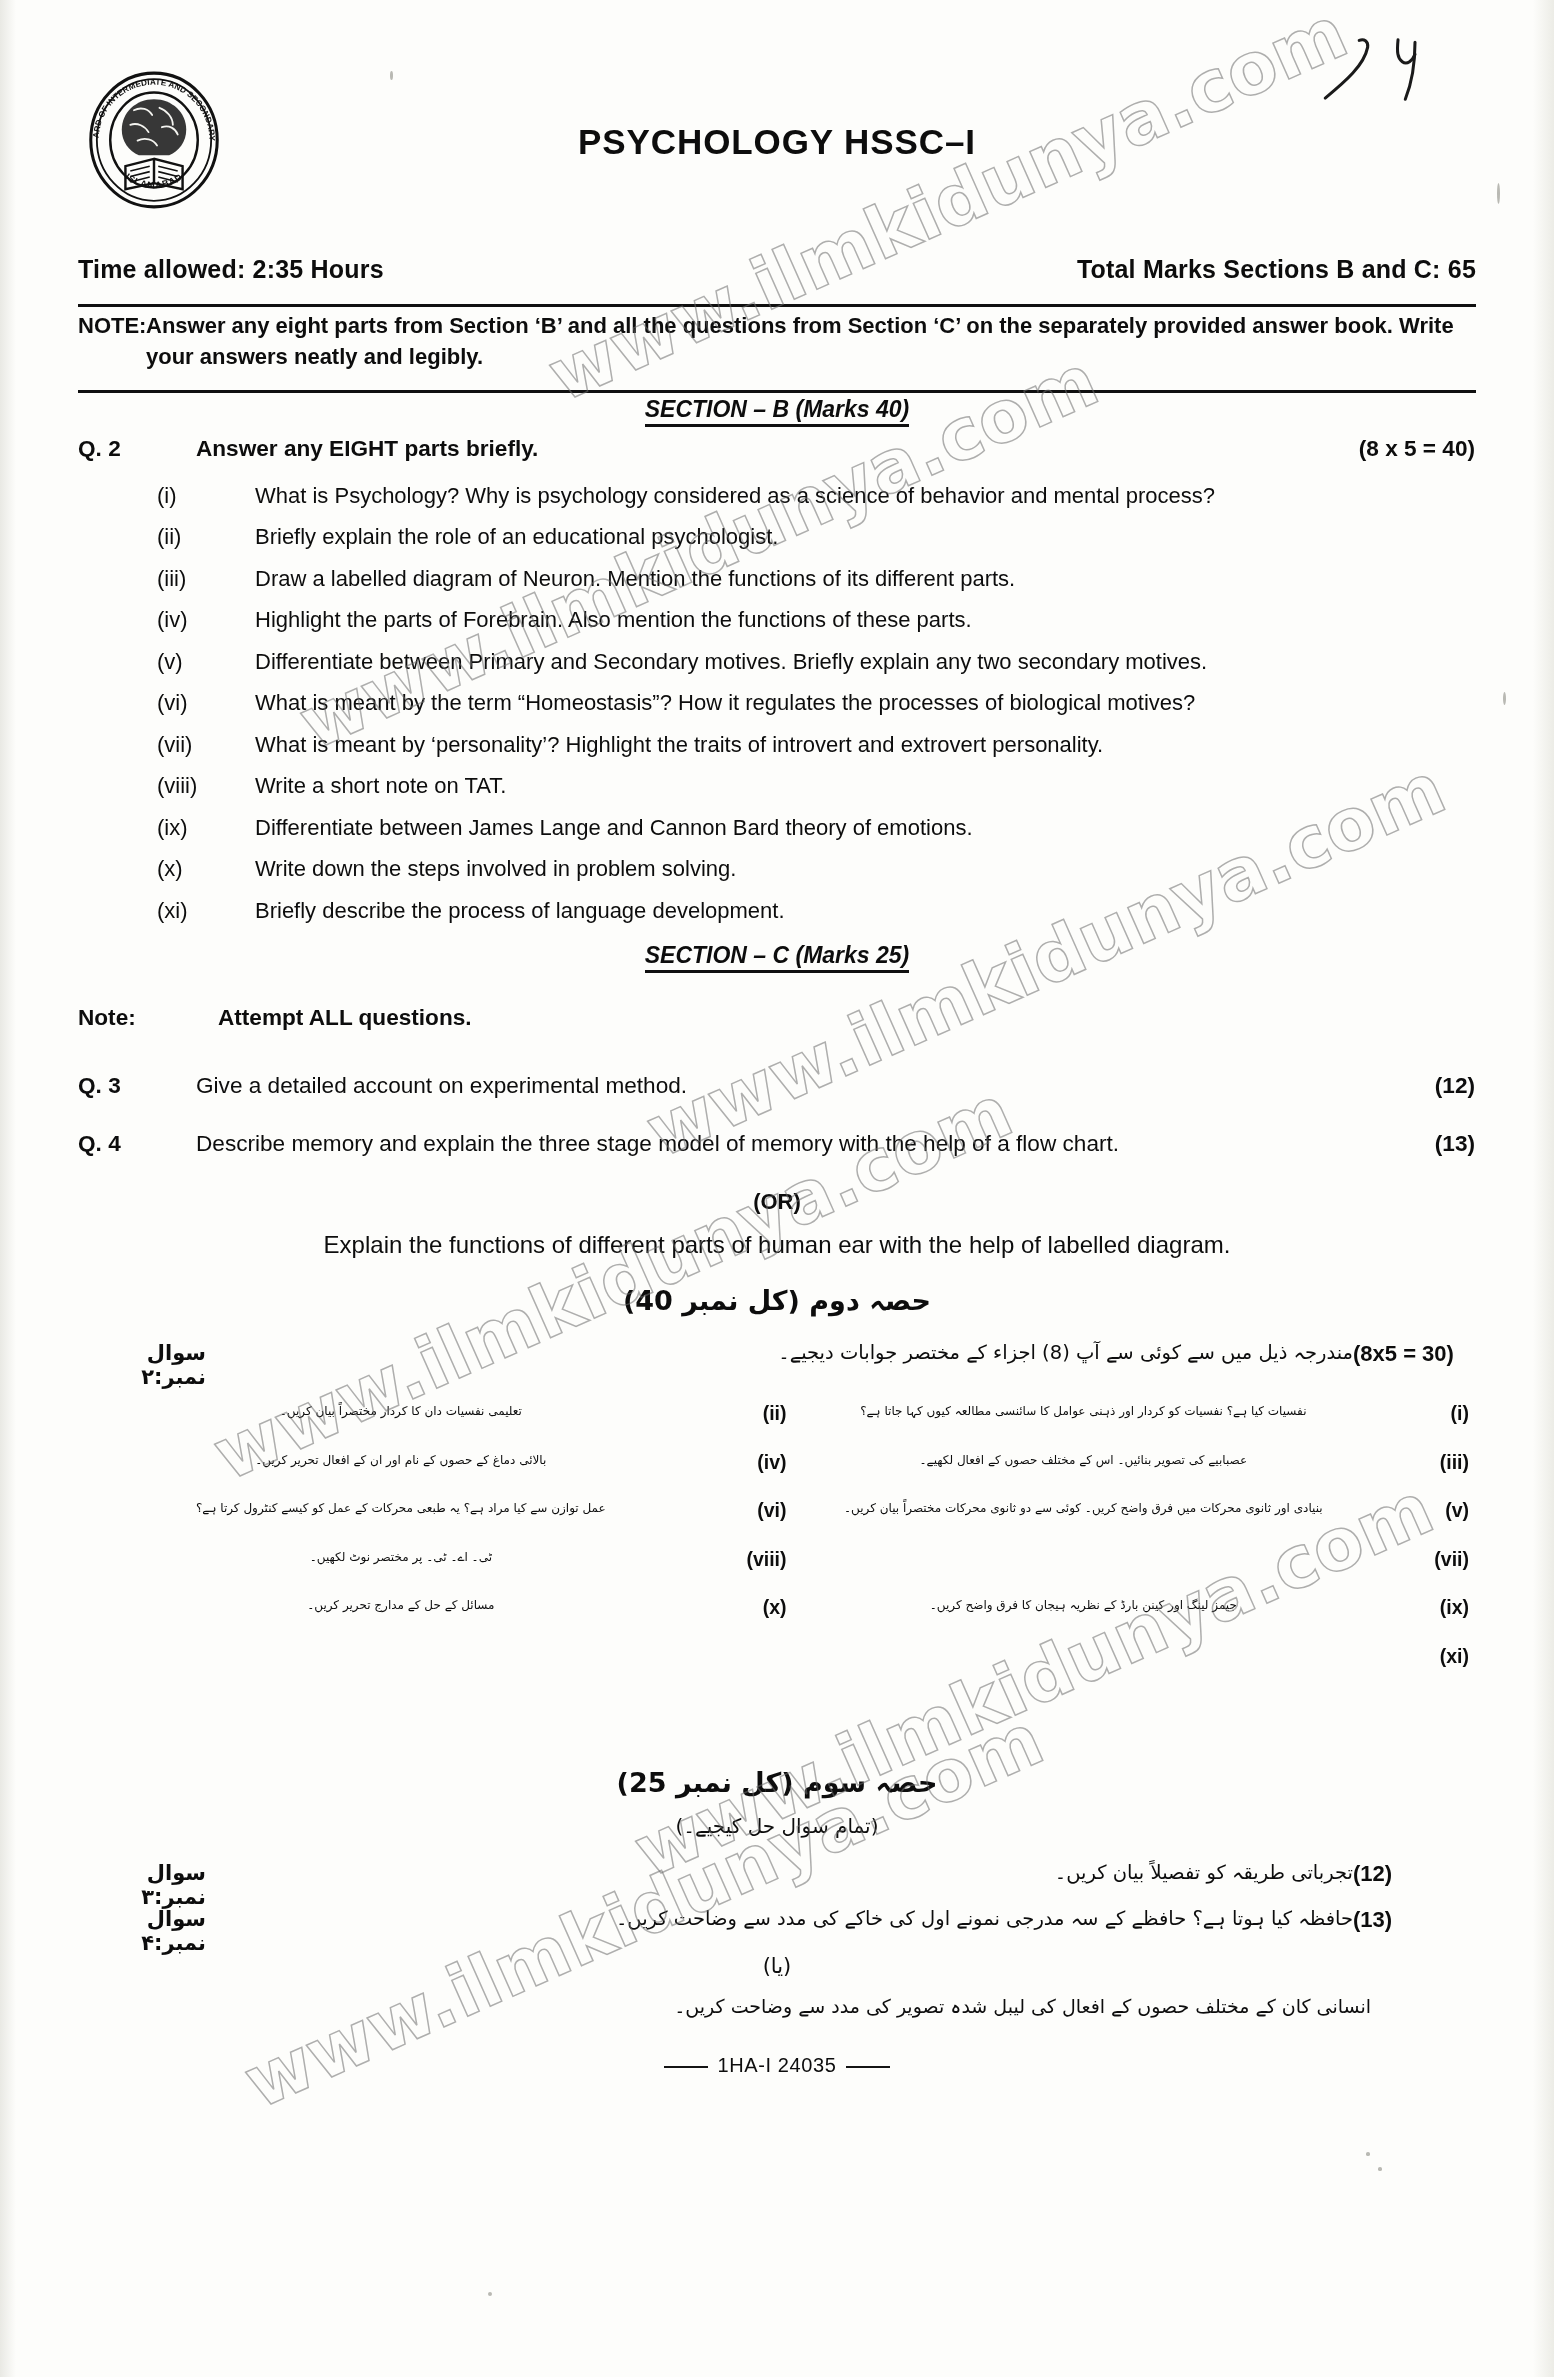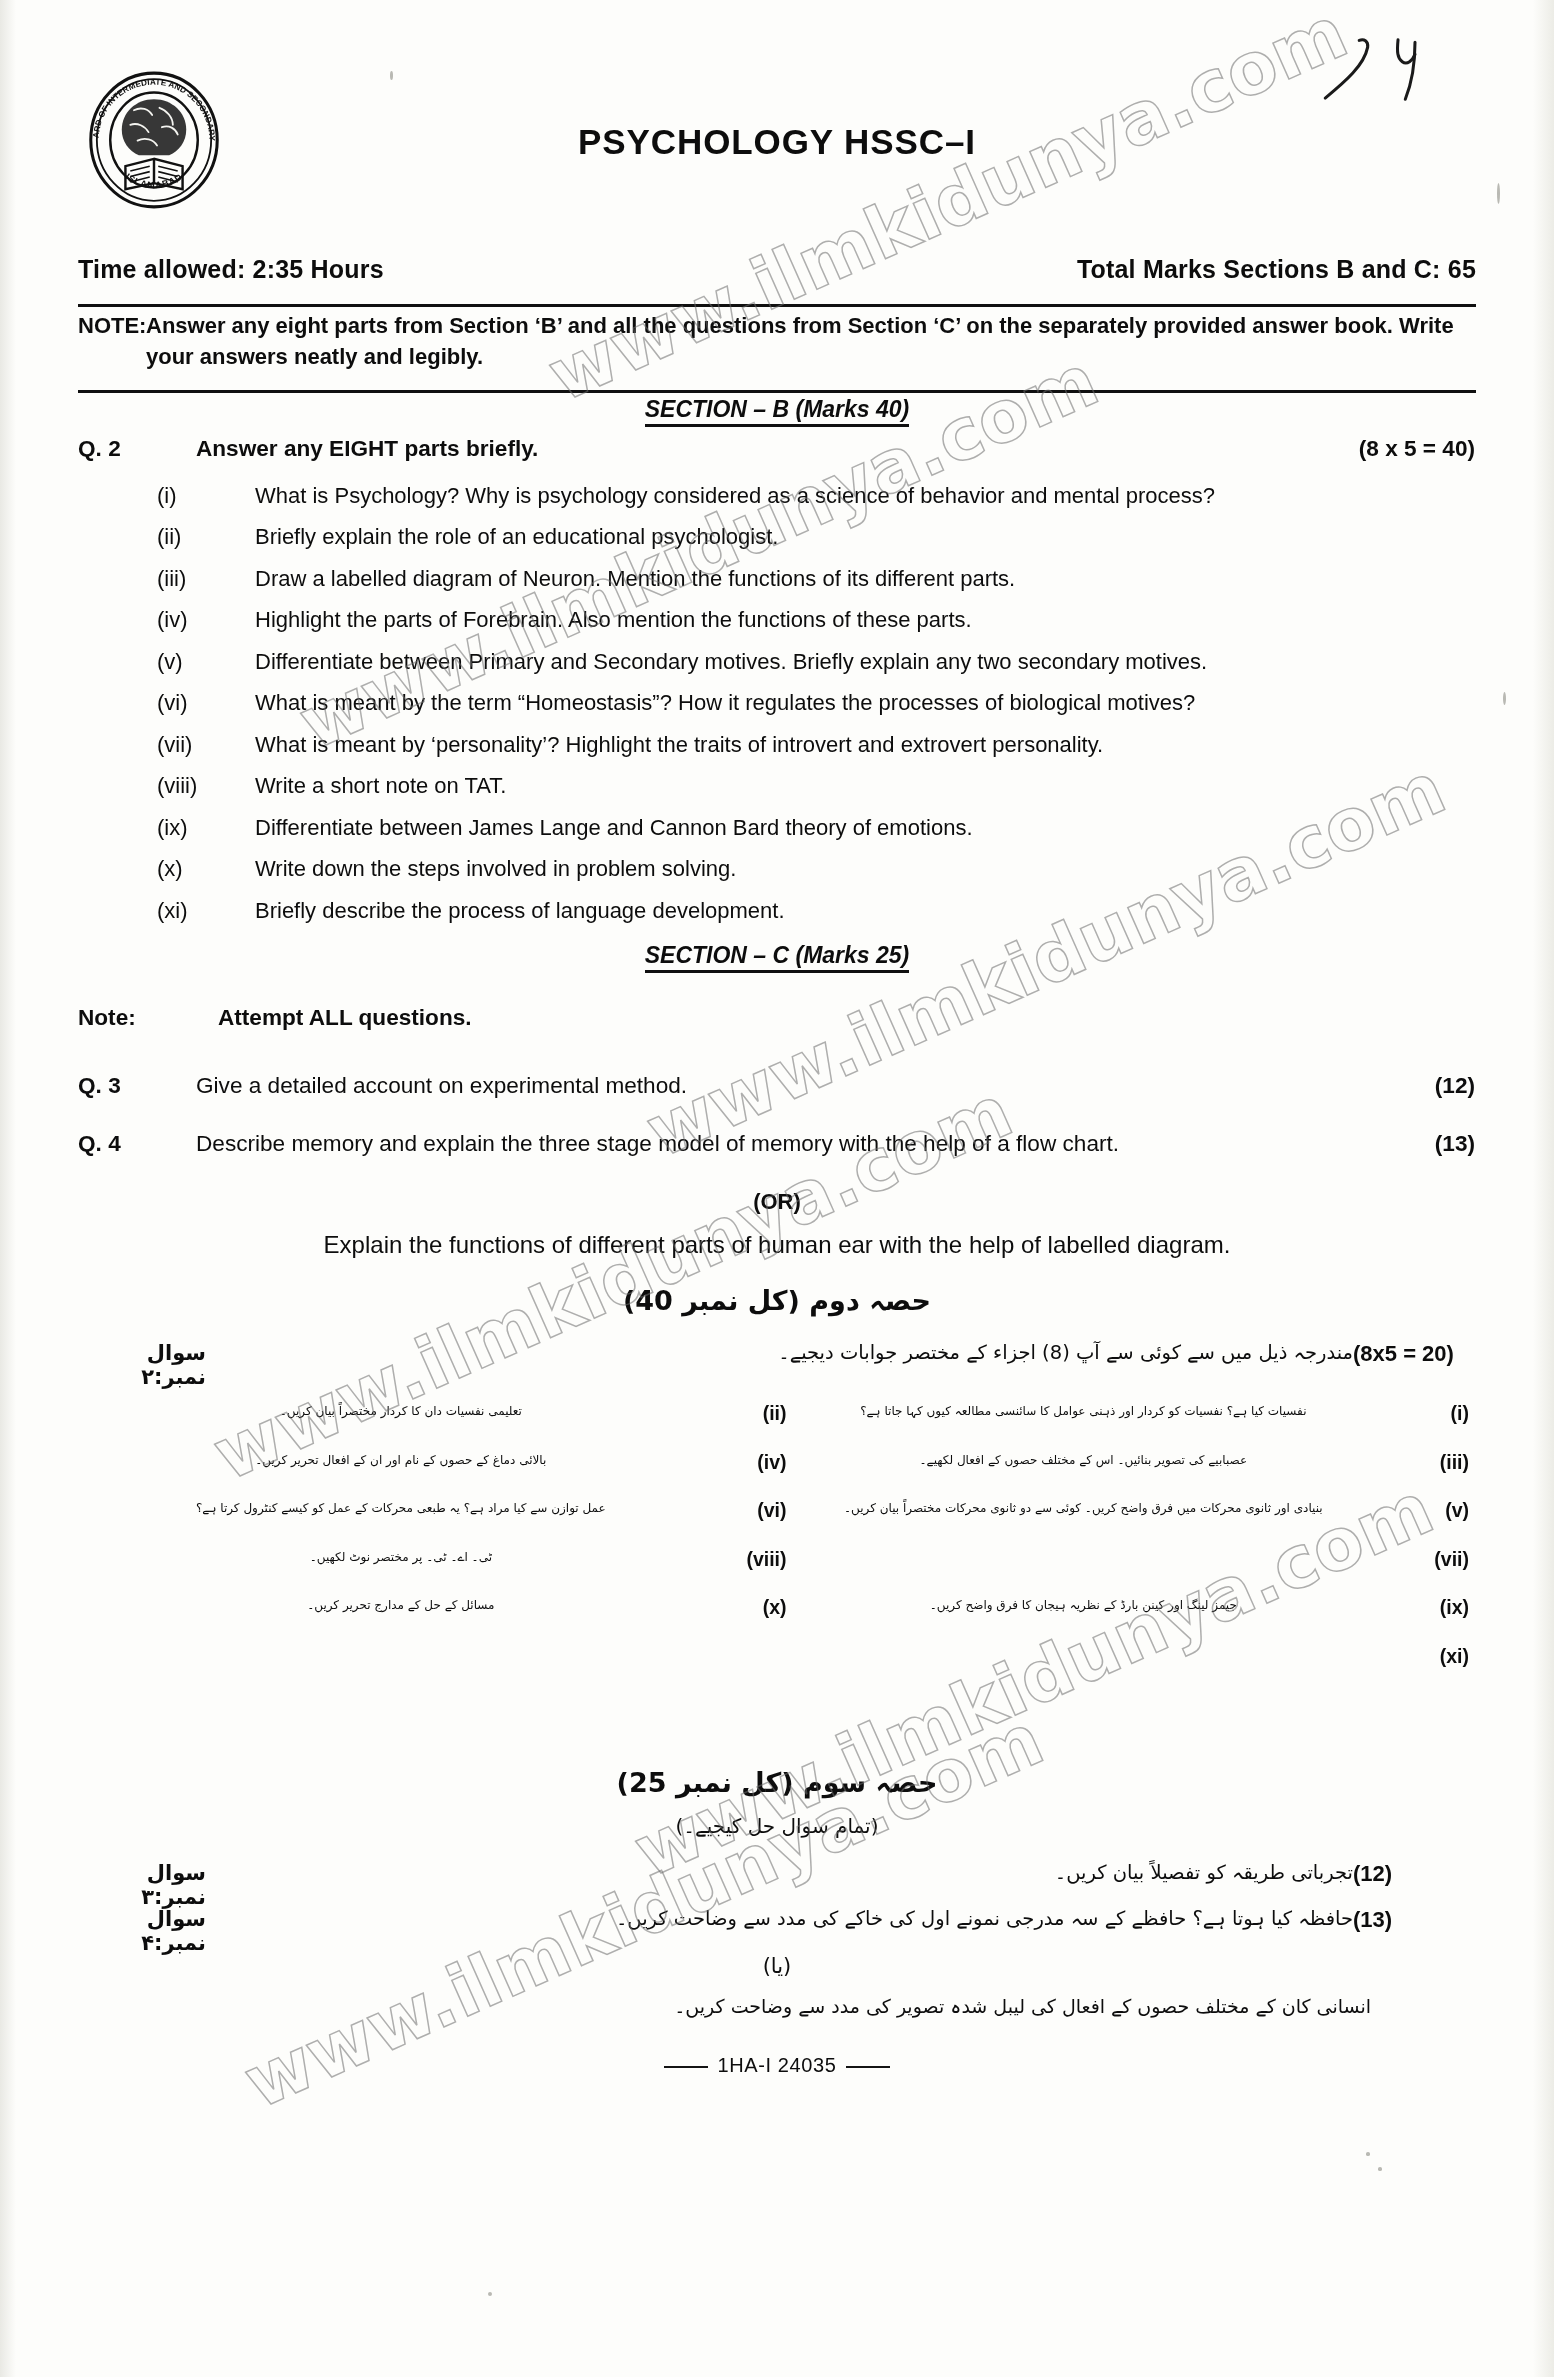--- a/index.html
+++ b/index.html
@@ -455,21 +455,21 @@
   </div>
 
   <div class="or-mark">(OR)</div>
   <div class="or-alt">Explain the functions of different parts of human ear with the help of labelled diagram.</div>
 
   <div class="urdu-sec-head u2">حصہ دوم (کل نمبر 40)</div>
 
   <div class="urdu-q-row urdu-q2">
     <div class="uq-num">سوال نمبر:۲</div>
     <div class="uq-text">مندرجہ ذیل میں سے کوئی سے آڀ (8) اجزاء کے مختصر جوابات دیجیے۔</div>
-    <div class="uq-marks">(8x5 = 20)</div>
+    <div class="uq-marks">(8x5 = 30)</div>
   </div>
 
   <div class="urdu-grid">
     <div class="urdu-grid-row">
       <div class="ug-cell">
         <div class="ug-num">(i)</div>
         <div class="ug-text">نفسیات کیا ہے؟ نفسیات کو کردار اور ذہنی عوامل کا سائنسی مطالعہ کیوں کہا جاتا ہے؟</div>
       </div>
       <div class="ug-cell">
         <div class="ug-num">(ii)</div>

